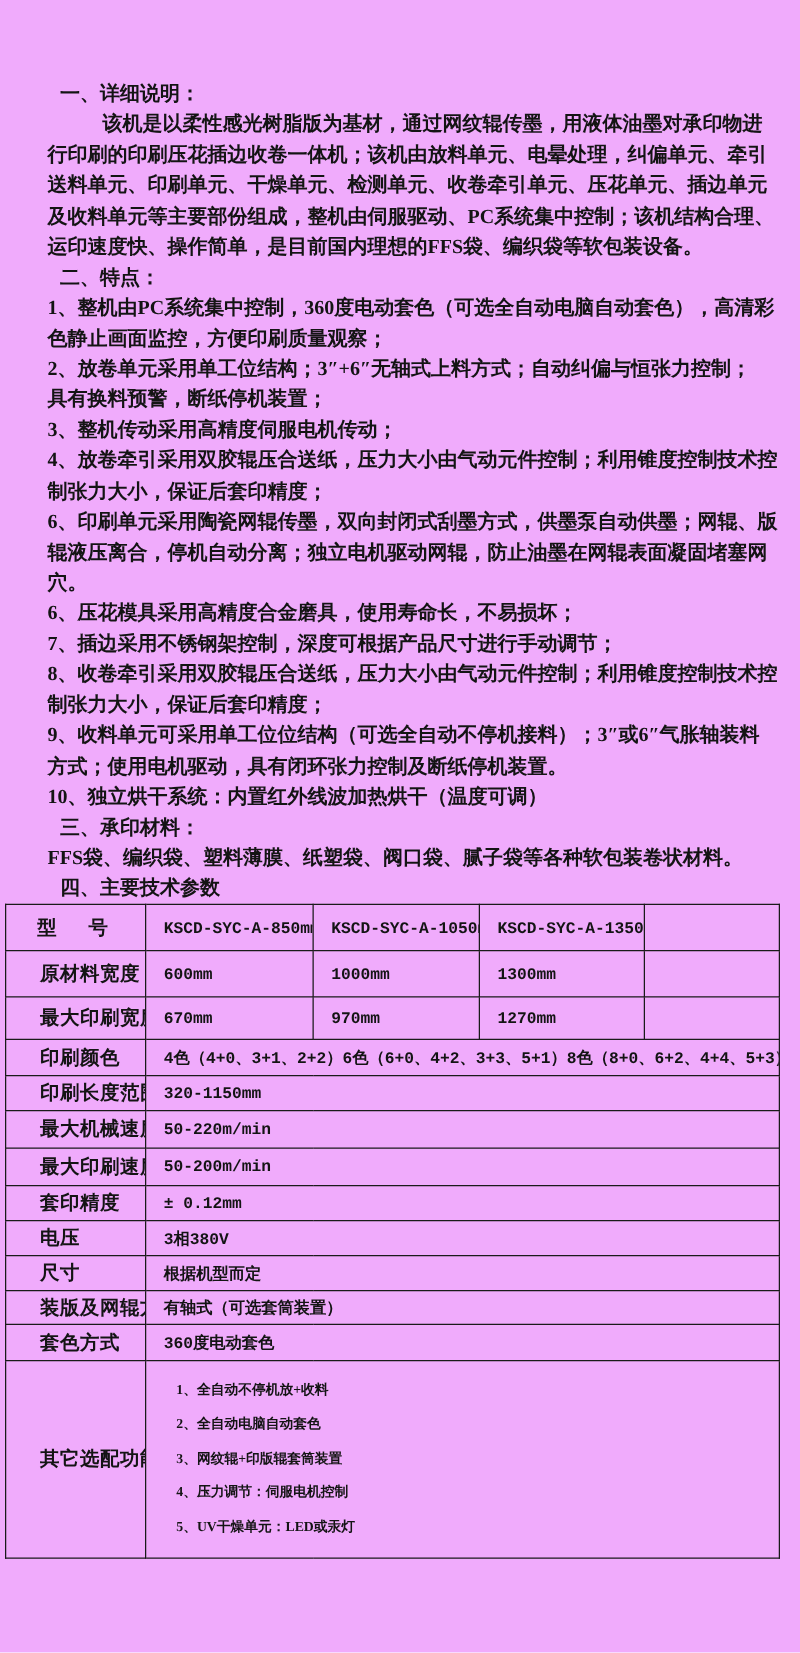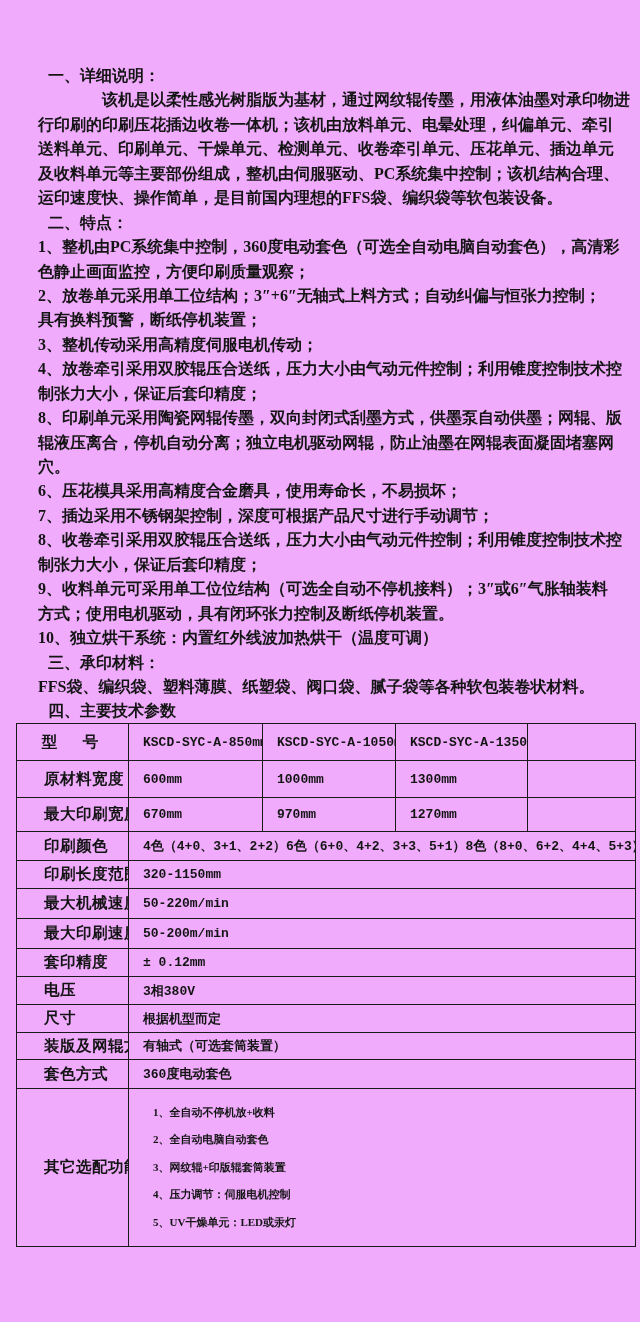--- a/index.html
+++ b/index.html
@@ -9,24 +9,24 @@
     background:#f0abfc;
     overflow:hidden;
     font-family:"Liberation Serif","DejaVu Serif",serif;
     color:#141414;
     font-weight:bold;
   }
   
   .doc{position:absolute;left:38px;top:64px;width:592px;}
   .line{height:24.45px;line-height:24.45px;font-size:16px;white-space:nowrap;overflow:visible;}
   .line.h{padding-left:10px;}
-  .line.p{padding-left:44px;text-align:right;}
+  .line.p{padding-left:44px;}
   
   table.spec{
-    position:absolute;left:16px;top:723px;width:619px;
+    position:absolute;left:4px;top:723px;width:619px;
     border-collapse:collapse;table-layout:fixed;
   }
   .spec td{
     border:1.5px solid #1a1a1a;
     padding:0;vertical-align:middle;
     font-size:15.5px;overflow:hidden;
   }
   td.lab{padding-left:27px;letter-spacing:0.5px;white-space:nowrap;}
   td.lab.center{text-align:center;padding-left:0;letter-spacing:5px;}
   td.val{
@@ -51,21 +51,21 @@
       <div class="line b">及收料单元等主要部份组成，整机由伺服驱动、PC系统集中控制；该机结构合理、</div>
       <div class="line b">运印速度快、操作简单，是目前国内理想的FFS袋、编织袋等软包装设备。</div>
       <div class="line h">二、特点：</div>
       <div class="line b">1、整机由PC系统集中控制，360度电动套色（可选全自动电脑自动套色），高清彩</div>
       <div class="line b">色静止画面监控，方便印刷质量观察；</div>
       <div class="line b">2、放卷单元采用单工位结构；3″+6″无轴式上料方式；自动纠偏与恒张力控制；</div>
       <div class="line b">具有换料预警，断纸停机装置；</div>
       <div class="line b">3、整机传动采用高精度伺服电机传动；</div>
       <div class="line b">4、放卷牵引采用双胶辊压合送纸，压力大小由气动元件控制；利用锥度控制技术控</div>
       <div class="line b">制张力大小，保证后套印精度；</div>
-      <div class="line b">8、印刷单元采用陶瓷网辊传墨，双向封闭式刮墨方式，供墨泵自动供墨；网辊、版</div>
+      <div class="line b">6、印刷单元采用陶瓷网辊传墨，双向封闭式刮墨方式，供墨泵自动供墨；网辊、版</div>
       <div class="line b">辊液压离合，停机自动分离；独立电机驱动网辊，防止油墨在网辊表面凝固堵塞网</div>
       <div class="line b">穴。</div>
       <div class="line b">6、压花模具采用高精度合金磨具，使用寿命长，不易损坏；</div>
       <div class="line b">7、插边采用不锈钢架控制，深度可根据产品尺寸进行手动调节；</div>
       <div class="line b">8、收卷牵引采用双胶辊压合送纸，压力大小由气动元件控制；利用锥度控制技术控</div>
       <div class="line b">制张力大小，保证后套印精度；</div>
       <div class="line b">9、收料单元可采用单工位位结构（可选全自动不停机接料）；3″或6″气胀轴装料</div>
       <div class="line b">方式；使用电机驱动，具有闭环张力控制及断纸停机装置。</div>
       <div class="line b">10、独立烘干系统：内置红外线波加热烘干（温度可调）</div>
       <div class="line h">三、承印材料：</div>

